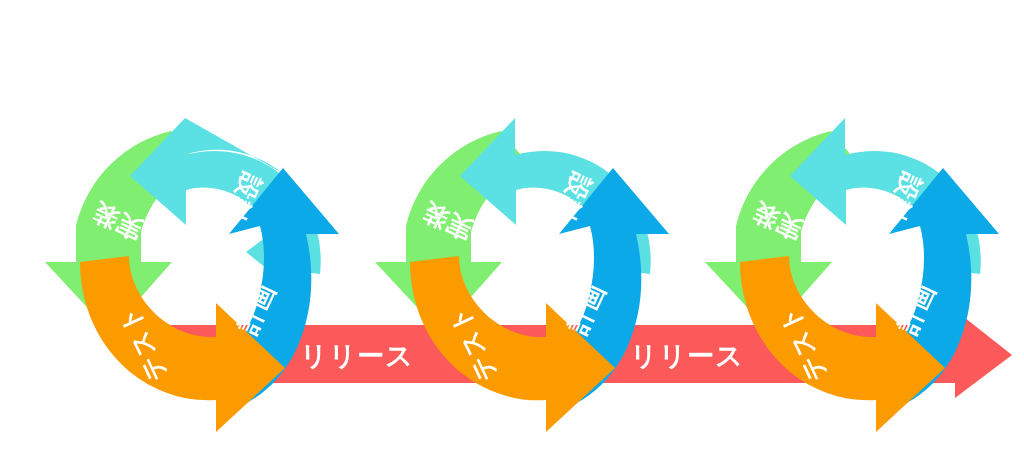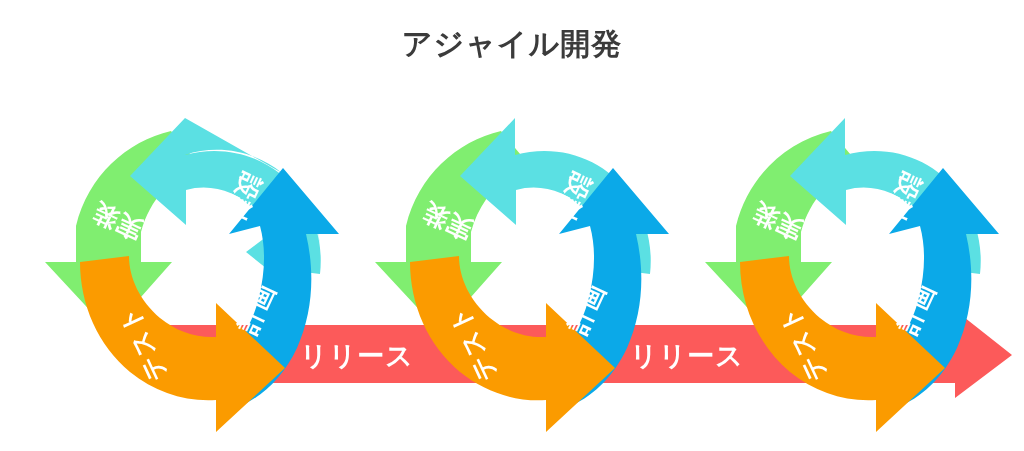--- a/index.html
+++ b/index.html
@@ -33,21 +33,20 @@
     fill:#ffffff;
     font-size:27px;
     letter-spacing:1px;
   }
 </style>
 </head>
 <body>
 
 <div id="diagram-root">
 
-  <div class="page-title">アジャイル開発</div>
 
   <svg class="board" viewBox="0 0 1024 451">
 
     <g>
       <path fill="#FC5A5A" d="M 170 325 L 955 325 L 955 310 L 1012 355 L 955 398 L 955 383 L 170 383 Z"></path>
     </g>
 
     <g transform="translate(0,0)">
 
       <path fill="#80EE70" d="M 171 131

